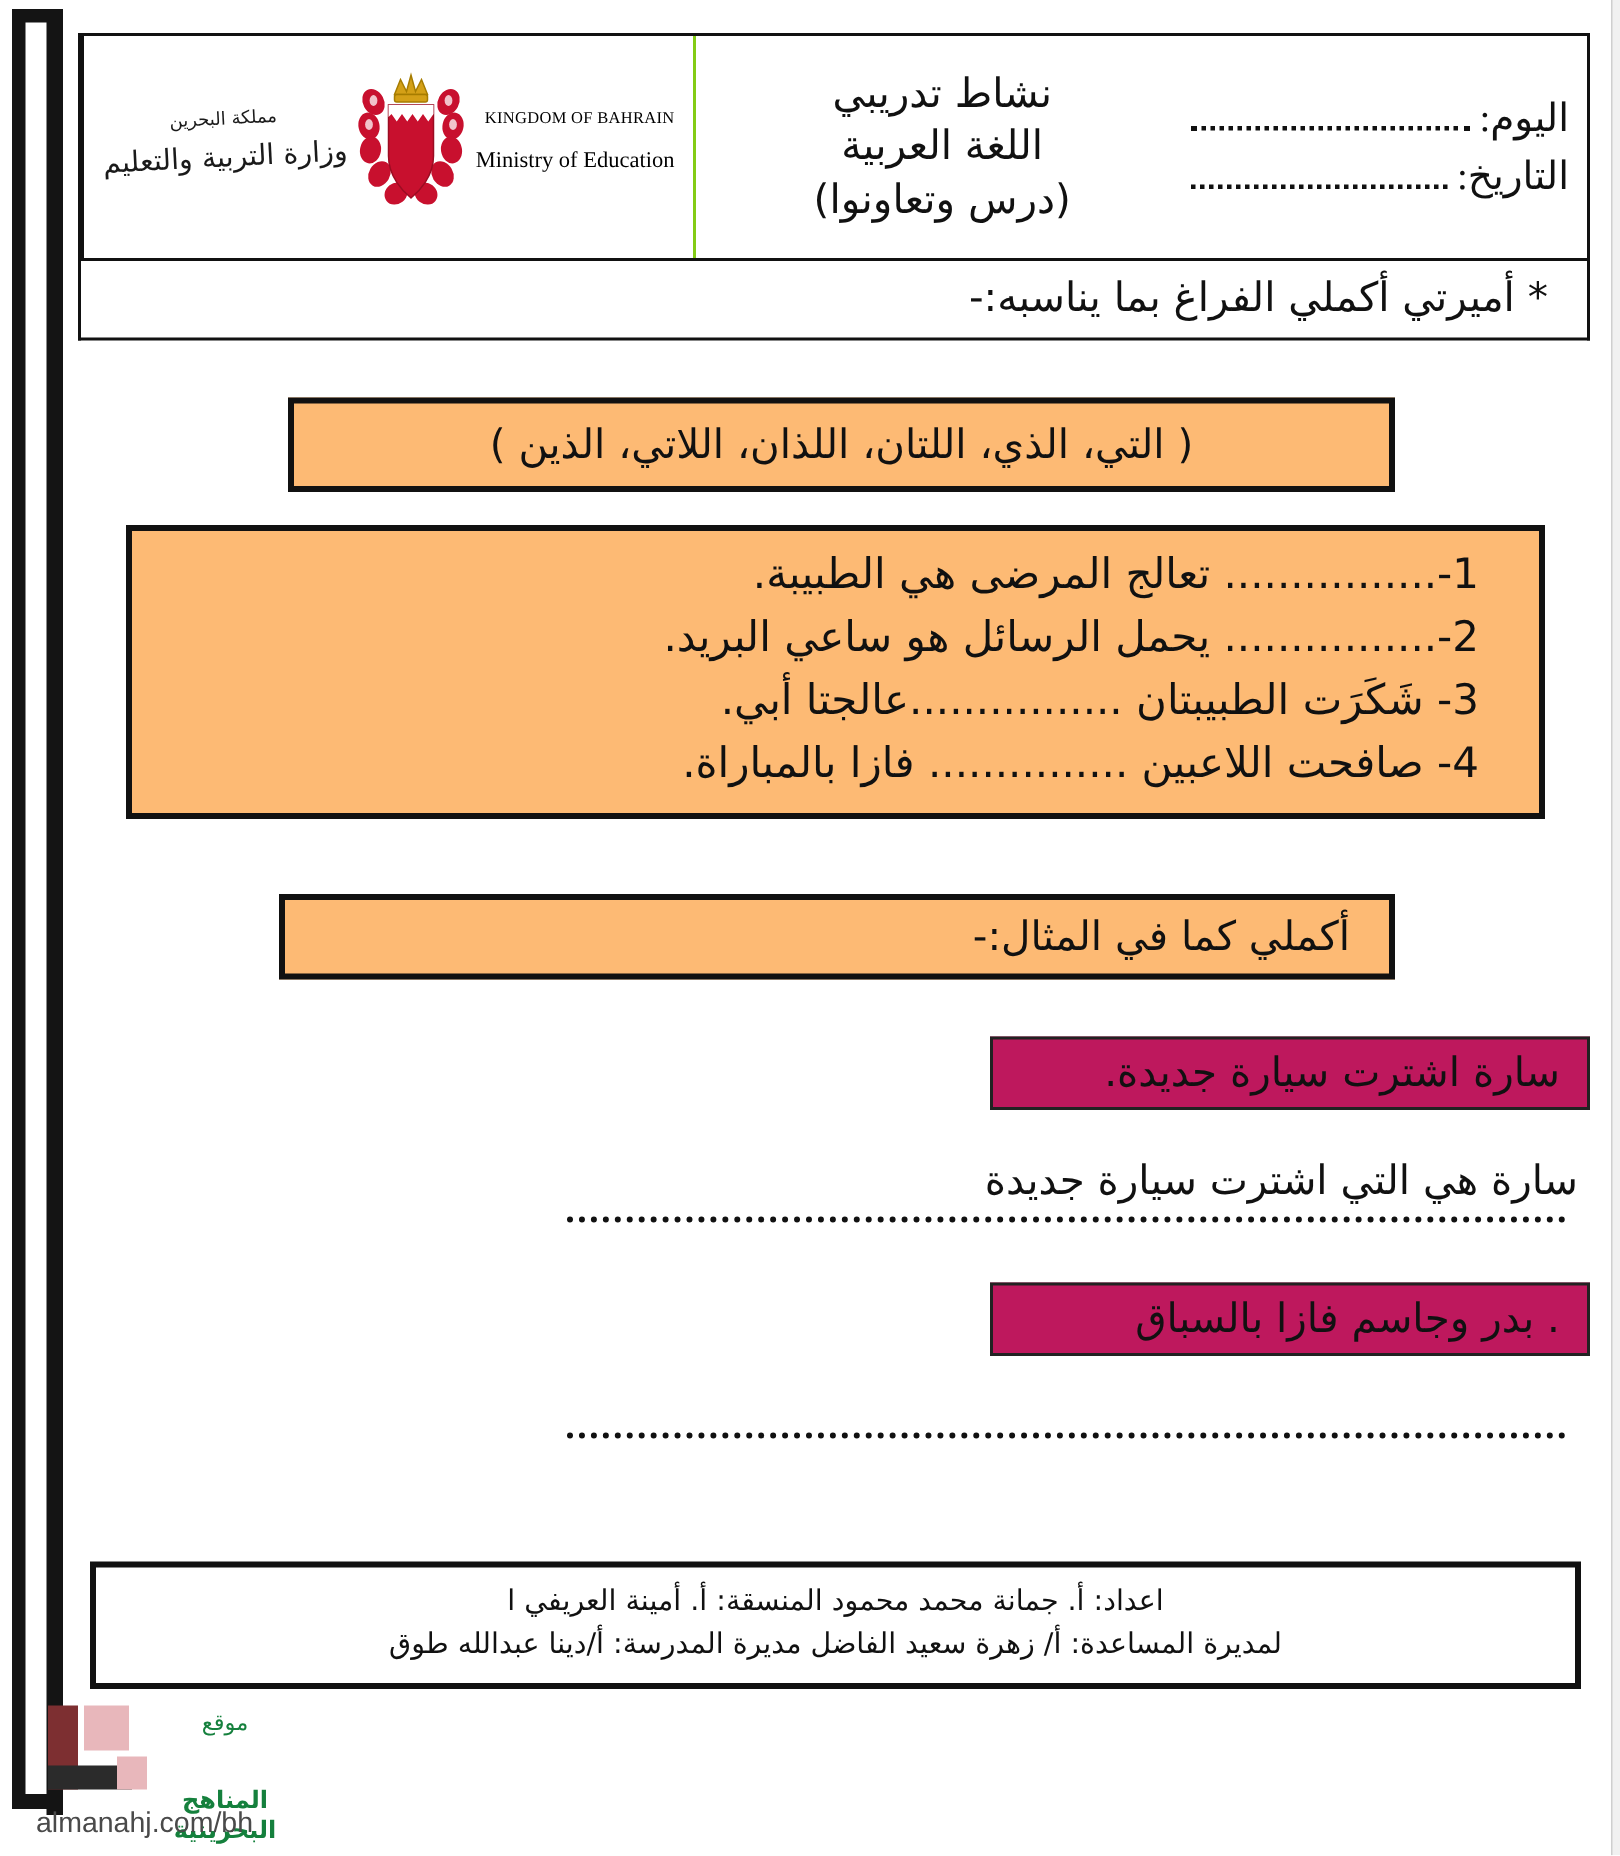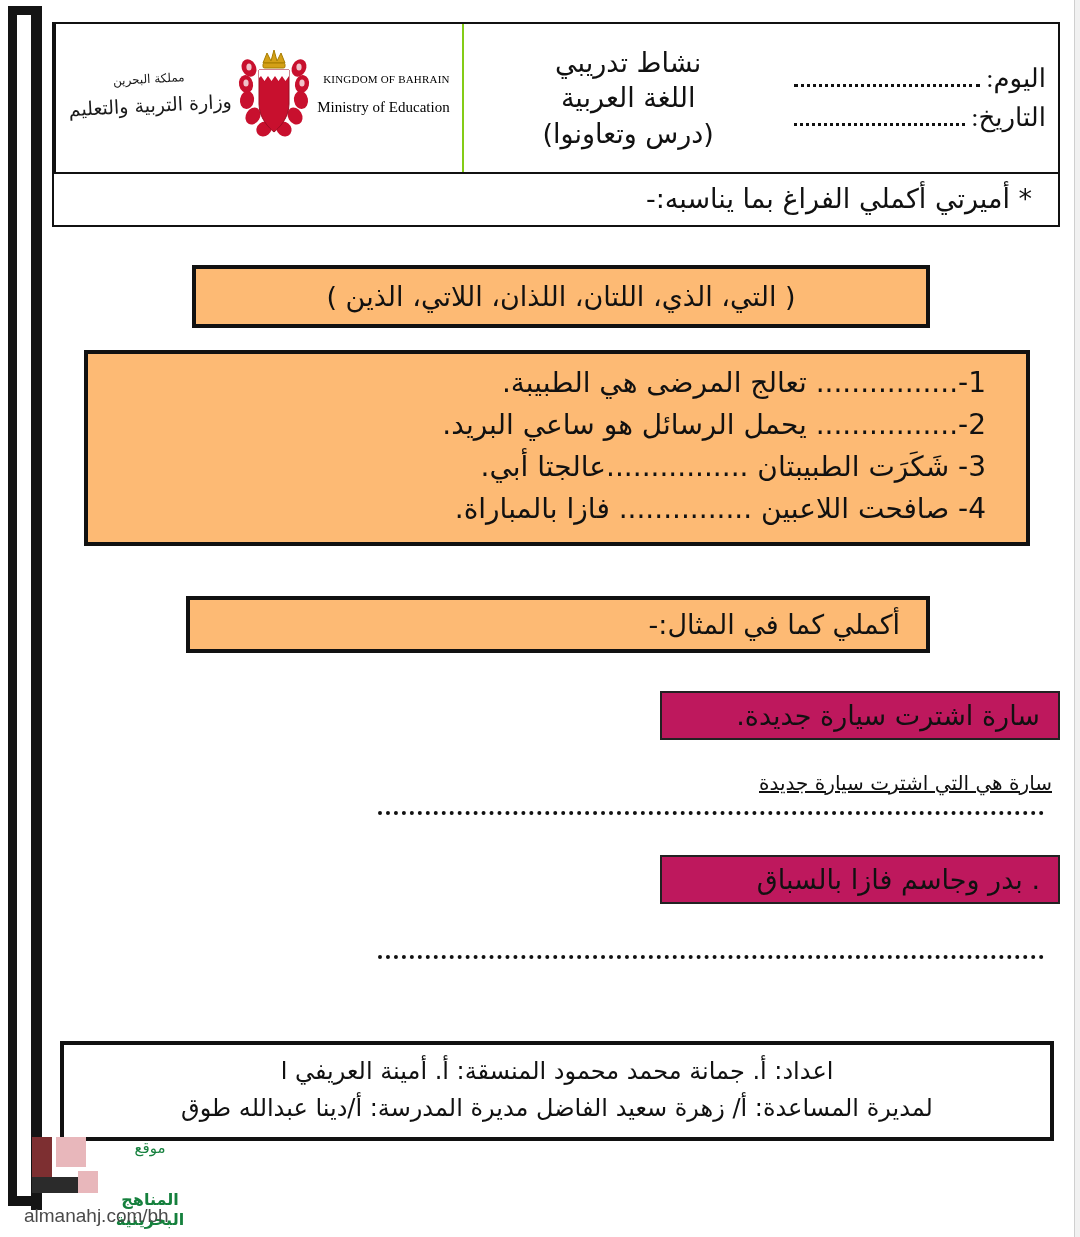--- a/index.html
+++ b/index.html
@@ -217,44 +217,43 @@
     z-index: 3;
   }
   .ex-box-1 { right: 0px;  top: 8px;  width: 400px; }
   .ex-box-2 { right: 0px;  top: 172px; width: 400px; }
 
   .ans-overlay {
     position: absolute;
     right: 8px;
     top: 90px;
     width: 690px;
-    font-size: 20px;
+    font-size: 27px;
     color: #111;
     text-align: right;
     line-height: 1.08;
     z-index: 4;
-    text-decoration: underline;
   }
 
   .dots-line {
     position: absolute;
     border-bottom: 4px dotted #111;
     height: 0;
   }
   .dots-1 { right: 16px; top: 128px; width: 666px; z-index: 2; }
   .dots-2 { right: 16px; top: 272px; width: 666px; z-index: 2; }
 
   
   .footer {
     margin: 38px 6px 0 8px;
     border: 4px solid #111;
     padding: 8px 14px 10px 14px;
     text-align: center;
     color: #111;
-    font-size: 24px;
+    font-size: 19px;
     line-height: 1.55;
   }
   .footer-line { white-space: nowrap; }
 
   
   .watermark {
     position: absolute;
     left: 18px;
     bottom: 6px;
     width: 240px;

